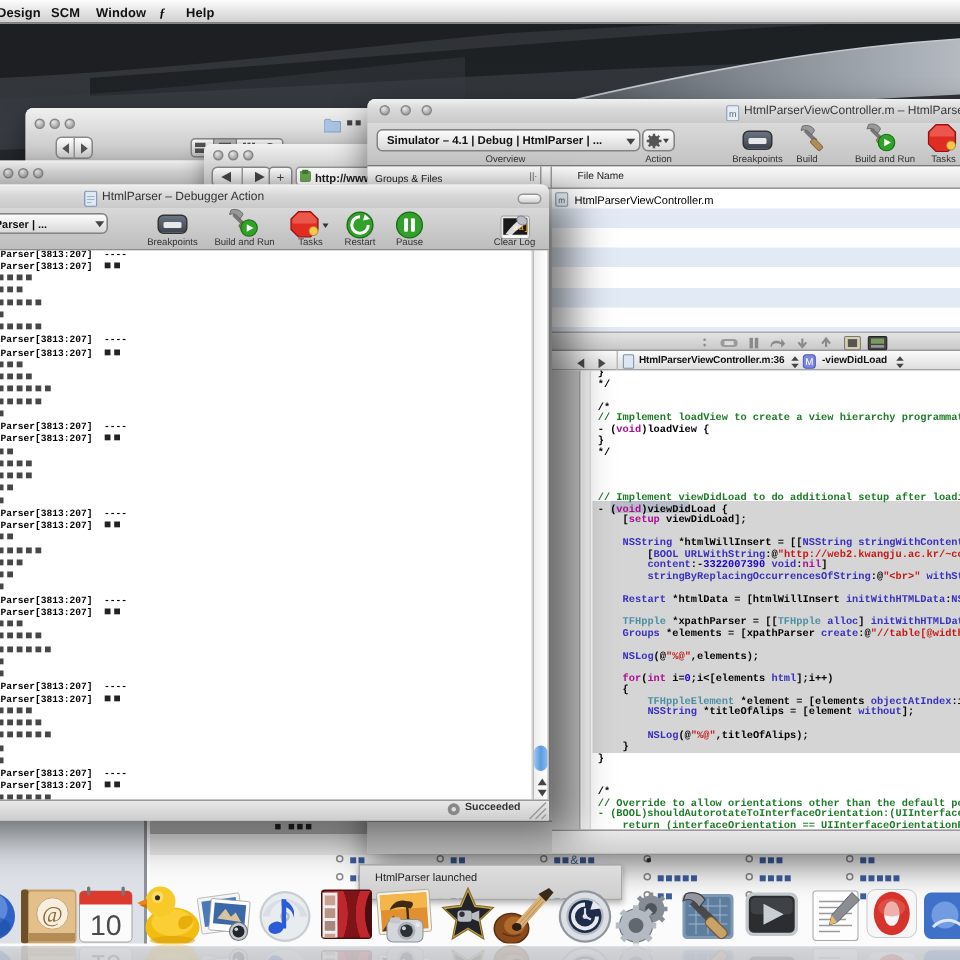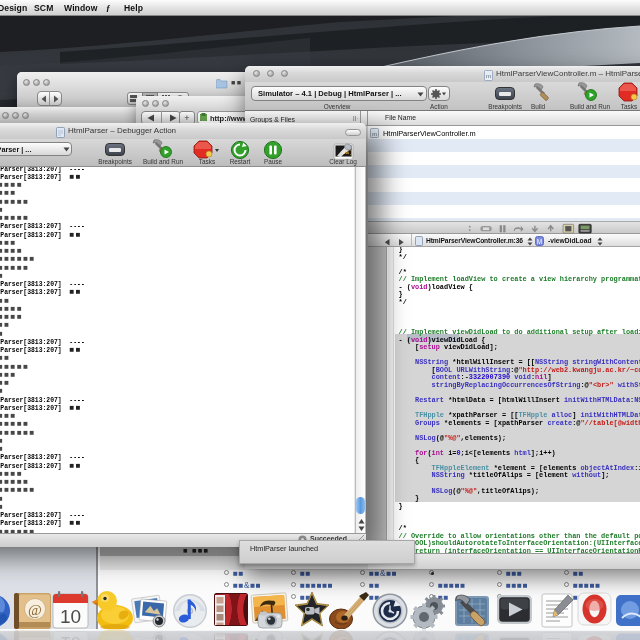--- a/index.html
+++ b/index.html
@@ -459,21 +459,21 @@
  <svg class="abs" style="left:378px;top:412px" width="9" height="9">
         <circle cx="4.5" cy="4.5" r="4" fill="#888"></circle>
         <circle cx="4.5" cy="4.5" r="1.5" fill="#ddd"></circle>
       </svg>
  <span class="abs" style="left:390px;top:412px;font-size:7px;font-weight:bold;color:#333">Succeeded</span>
  <svg class="abs" style="left:432px;top:411px" width="13" height="13">
         <path d="M12,1 L1,12 M12,5 L5,12 M12,9 L9,12" stroke="#999" stroke-width="1"></path>
       </svg>
 </div>
 
-<div class="abs" style="left:239px;top:540px;width:176px;height:24px;background:linear-gradient(#dedede,#cecece);border:1px solid #a8a8a8;box-shadow:0 2px 4px rgba(0,0,0,.3)">
+<div class="abs" style="left:239px;top:576px;width:176px;height:24px;background:linear-gradient(#dedede,#cecece);border:1px solid #a8a8a8;box-shadow:0 2px 4px rgba(0,0,0,.3)">
  <span class="abs" style="left:10px;top:2.5px;font-size:7.3px;color:#222">HtmlParser launched</span>
 </div>
 
 <div class="abs" id="dock" style="left:0;top:587px;width:640px;height:53px">
 <svg width="640" height="55" viewBox="0 0 640 55">
  <defs>
   <linearGradient id="shelf" x1="0" y1="0" x2="0" y2="1">
    <stop offset="0" stop-color="#f3f4f5"></stop>
             <stop offset=".25" stop-color="#d7d9dc"></stop>
             <stop offset="1" stop-color="#c2c5c9"></stop>

